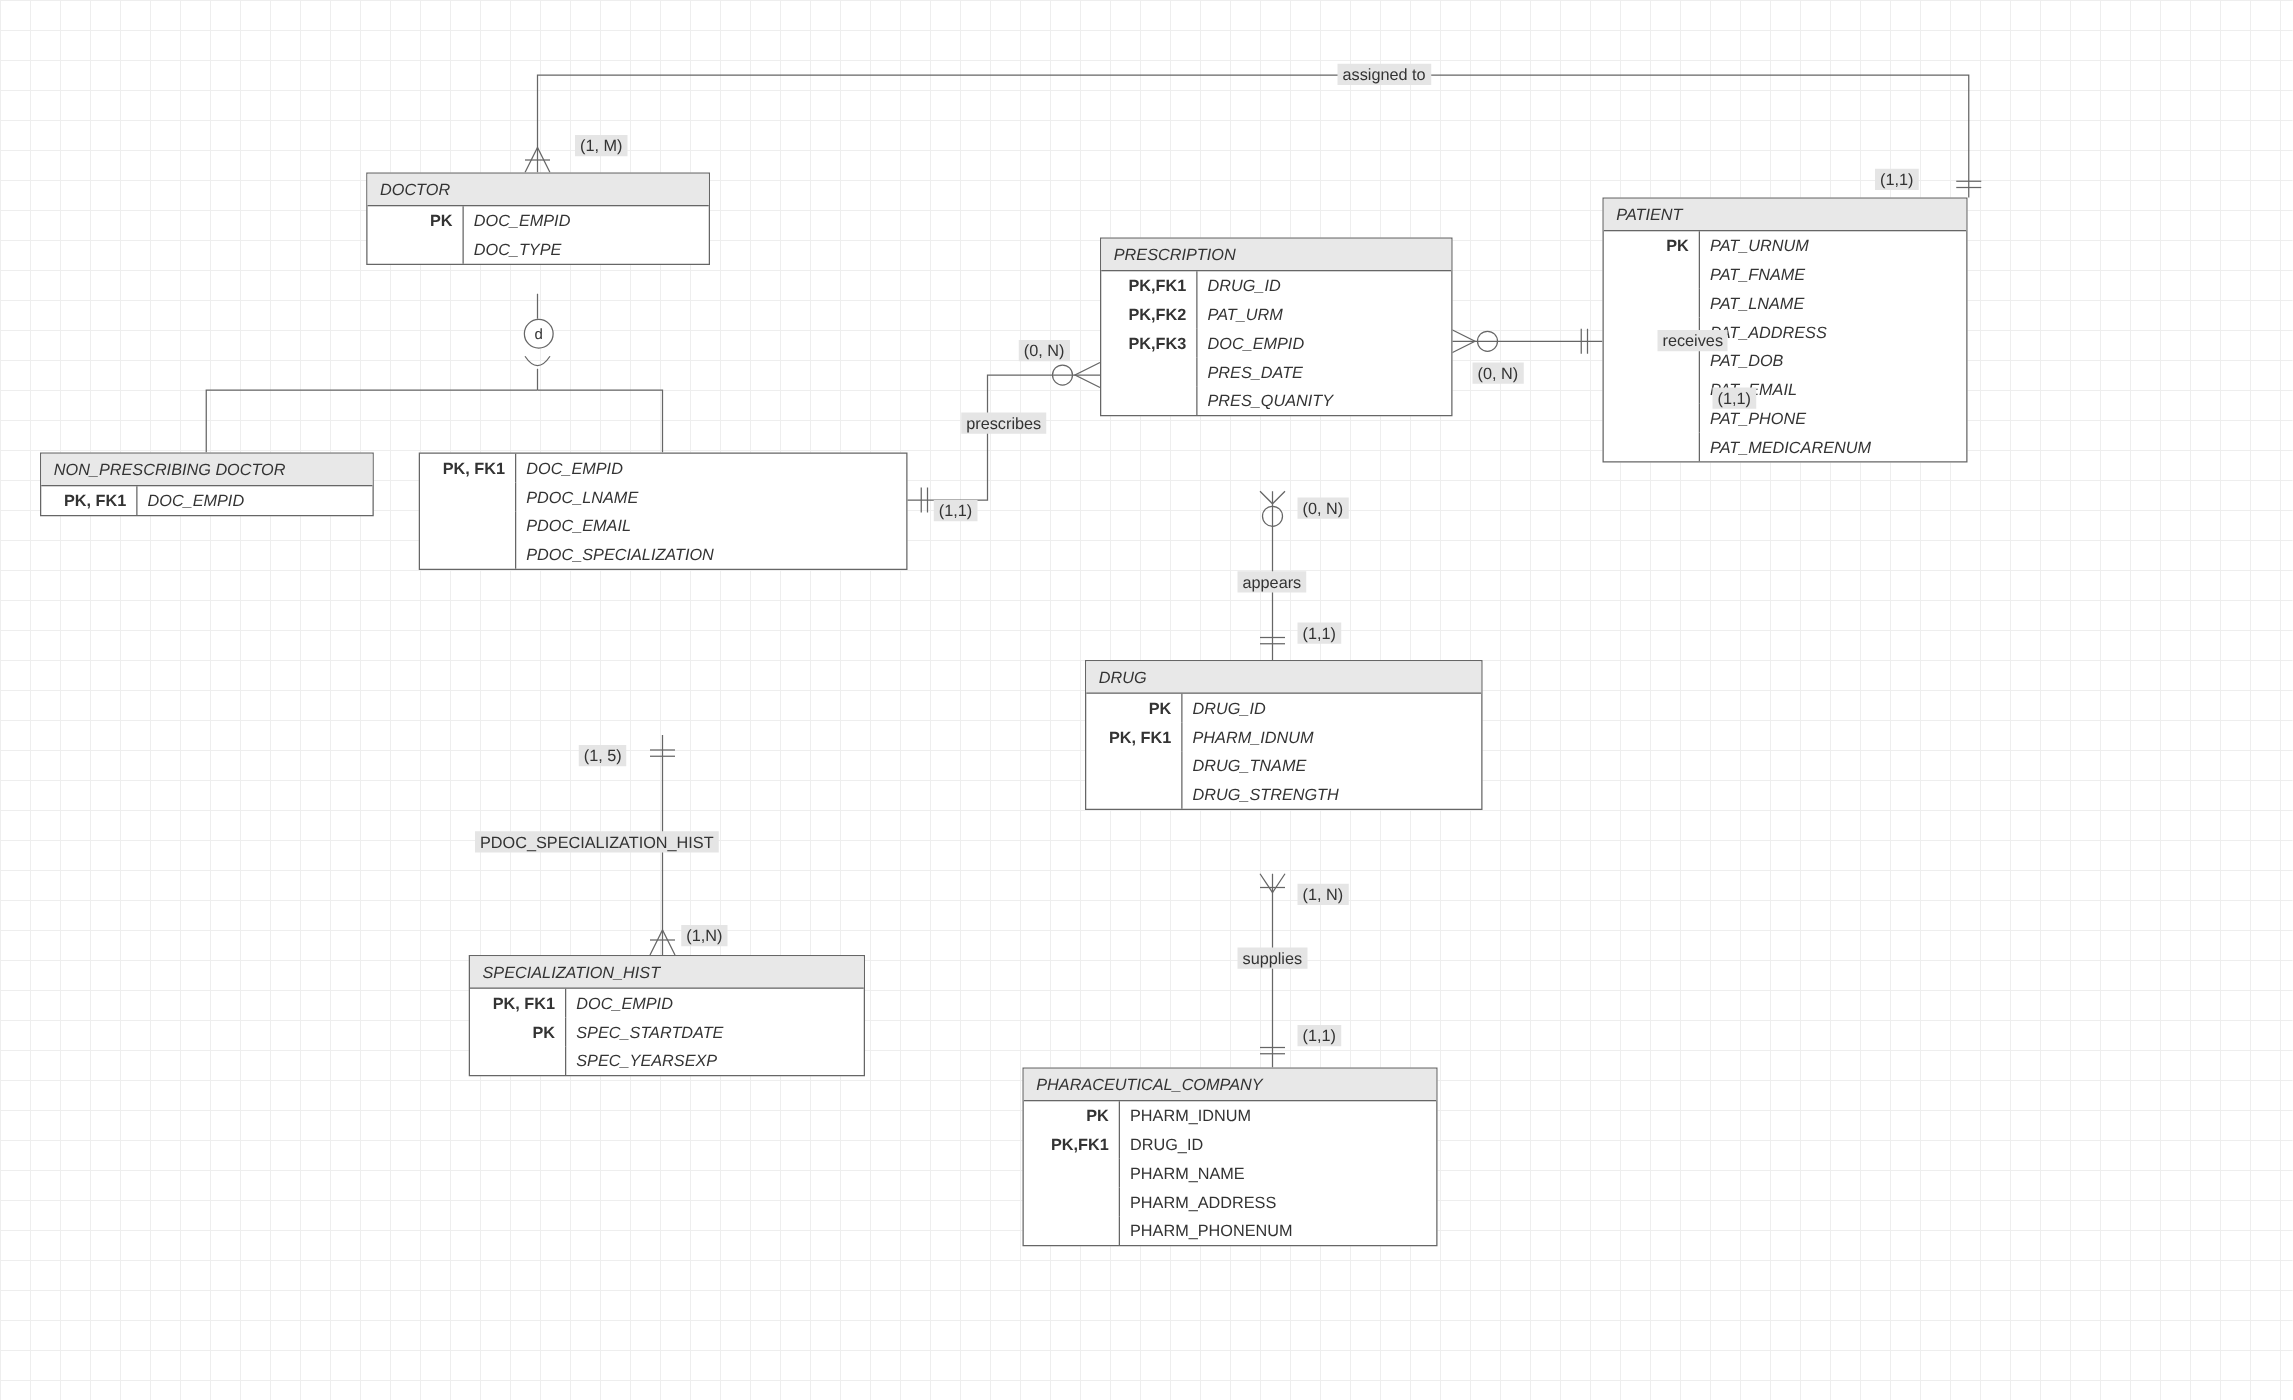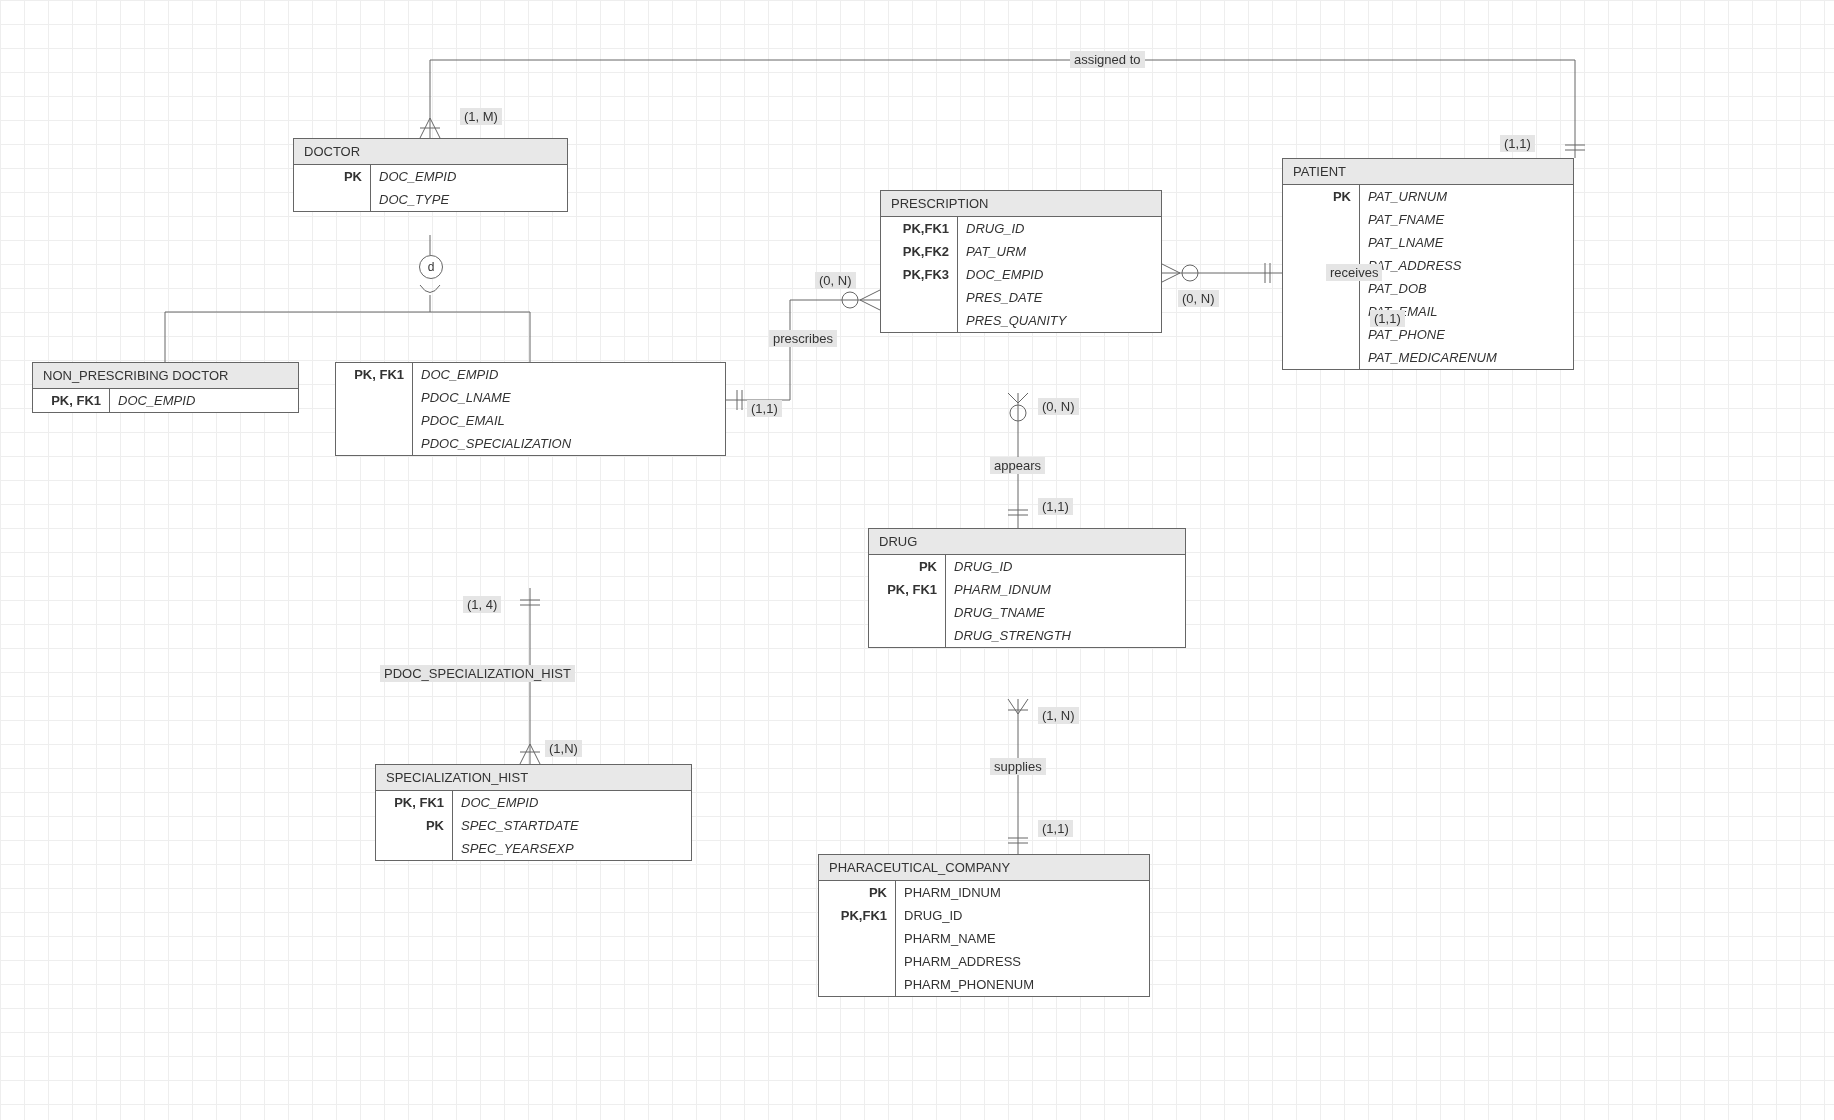--- a/index.html
+++ b/index.html
@@ -1,19 +1,19 @@
 <!DOCTYPE html>
 <html><head>
 <meta charset="utf-8">
 <style>
 html,body{margin:0;padding:0;width:1834px;height:1120px;overflow:hidden;font-family:Arial,Helvetica,sans-serif;font-size:13px;color:#333;background:#fff}
 #grid{position:absolute;inset:0;background-image:linear-gradient(to right,#eee 1px,transparent 1px),linear-gradient(to bottom,#eee 1px,transparent 1px);background-size:24px 24px;z-index:0}
 svg.lines{position:absolute;inset:0;z-index:1}
 .entity{position:absolute;background:#fff;border:1px solid #666;z-index:2}
-.entity .title{background:#e8e8e8;border-bottom:1px solid #666;padding:5px 10px;font-weight:500}
+.entity .title{background:#e8e8e8;border-bottom:1px solid #666;padding:5px 10px;font-style:italic;font-weight:500}
 .entity table{border-collapse:collapse;width:100%}
 .entity td{padding:4px 8px;font-style:italic;vertical-align:top;white-space:nowrap}
 .entity td.key{border-right:1px solid #666;font-style:normal;font-weight:bold;text-align:right;width:60px}
 .pharma td{font-style:normal}
 .lbl{position:absolute;z-index:3;background:#e5e5e5;padding:1px 4px;white-space:nowrap}
 .disj{position:absolute;width:22px;height:22px;border:1px solid #666;border-radius:50%;background:#fff;z-index:2;display:flex;align-items:center;justify-content:center;font-size:12px}
 </style>
 </head>
 <body>
 
@@ -91,21 +91,21 @@
 
 <div class="lbl" style="left:990px;top:457px">appears</div>
 <div class="lbl" style="left:1038px;top:398px">(0, N)</div>
 <div class="lbl" style="left:1038px;top:498px">(1,1)</div>
 
 <div class="lbl" style="left:990px;top:758px">supplies</div>
 <div class="lbl" style="left:1038px;top:707px">(1, N)</div>
 <div class="lbl" style="left:1038px;top:820px">(1,1)</div>
 
 <div class="lbl" style="left:380px;top:665px">PDOC_SPECIALIZATION_HIST</div>
-<div class="lbl" style="left:463px;top:596px">(1, 4)</div>
+<div class="lbl" style="left:463px;top:596px">(1, 5)</div>
 <div class="lbl" style="left:545px;top:740px">(1,N)</div>
 
 <div class="disj" style="left:419px;top:255px">
     <span>d</span>
   </div>
 
 <div class="entity" style="left:293px;top:138px;width:273px">
   <div class="title">DOCTOR</div>
   <table>
       <tbody>

